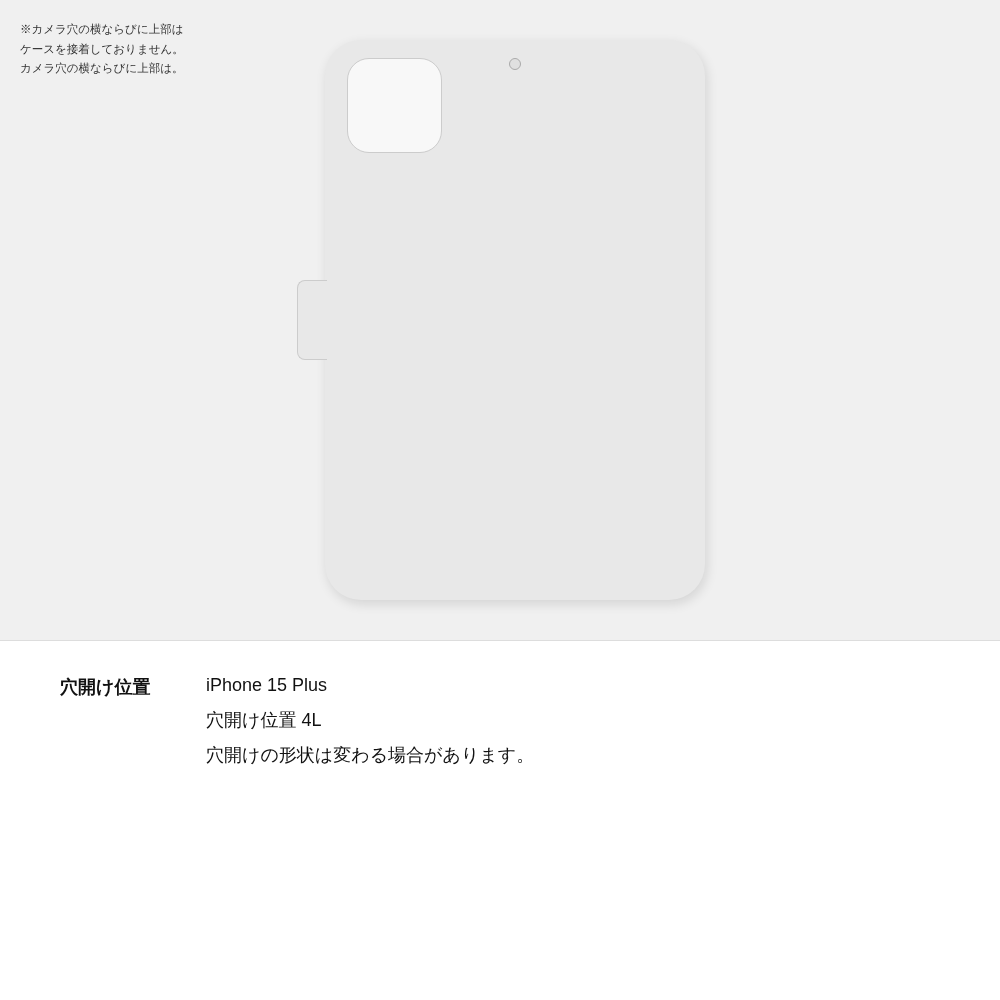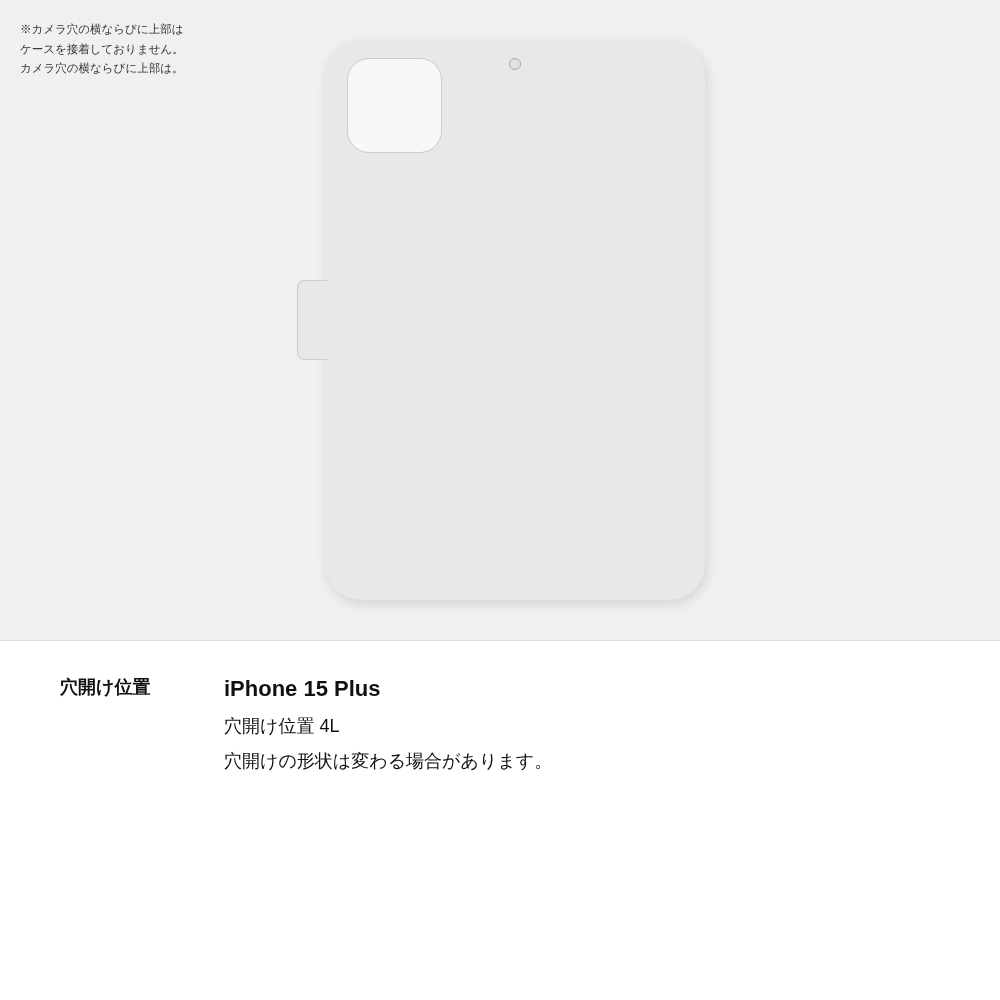--- a/index.html
+++ b/index.html
@@ -98,21 +98,21 @@
       max-width: 200px;
     }
 
     
     .info-section {
       width: 100%;
       background: #ffffff;
       padding: 30px 60px 30px 60px;
       display: flex;
       align-items: flex-start;
-      gap: 44px;
+      gap: 26px;
       flex: 1;
     }
 
     .info-label {
       font-weight: bold;
       font-size: 18px;
       color: #111111;
       white-space: nowrap;
       min-width: 120px;
       padding-top: 4px;
@@ -124,22 +124,22 @@
       gap: 6px;
     }
 
     .info-line {
       font-size: 18px;
       color: #111111;
       line-height: 1.6;
     }
 
     .info-line.model-name {
-      font-size: 22px;
-      font-weight: 700;
+      font-size: 18px;
+      font-weight: 400;
     }
   </style>
 </head>
 <body>
 
 <div class="page-container">
 
   <div class="case-area">
 
     <div class="warning-note">

